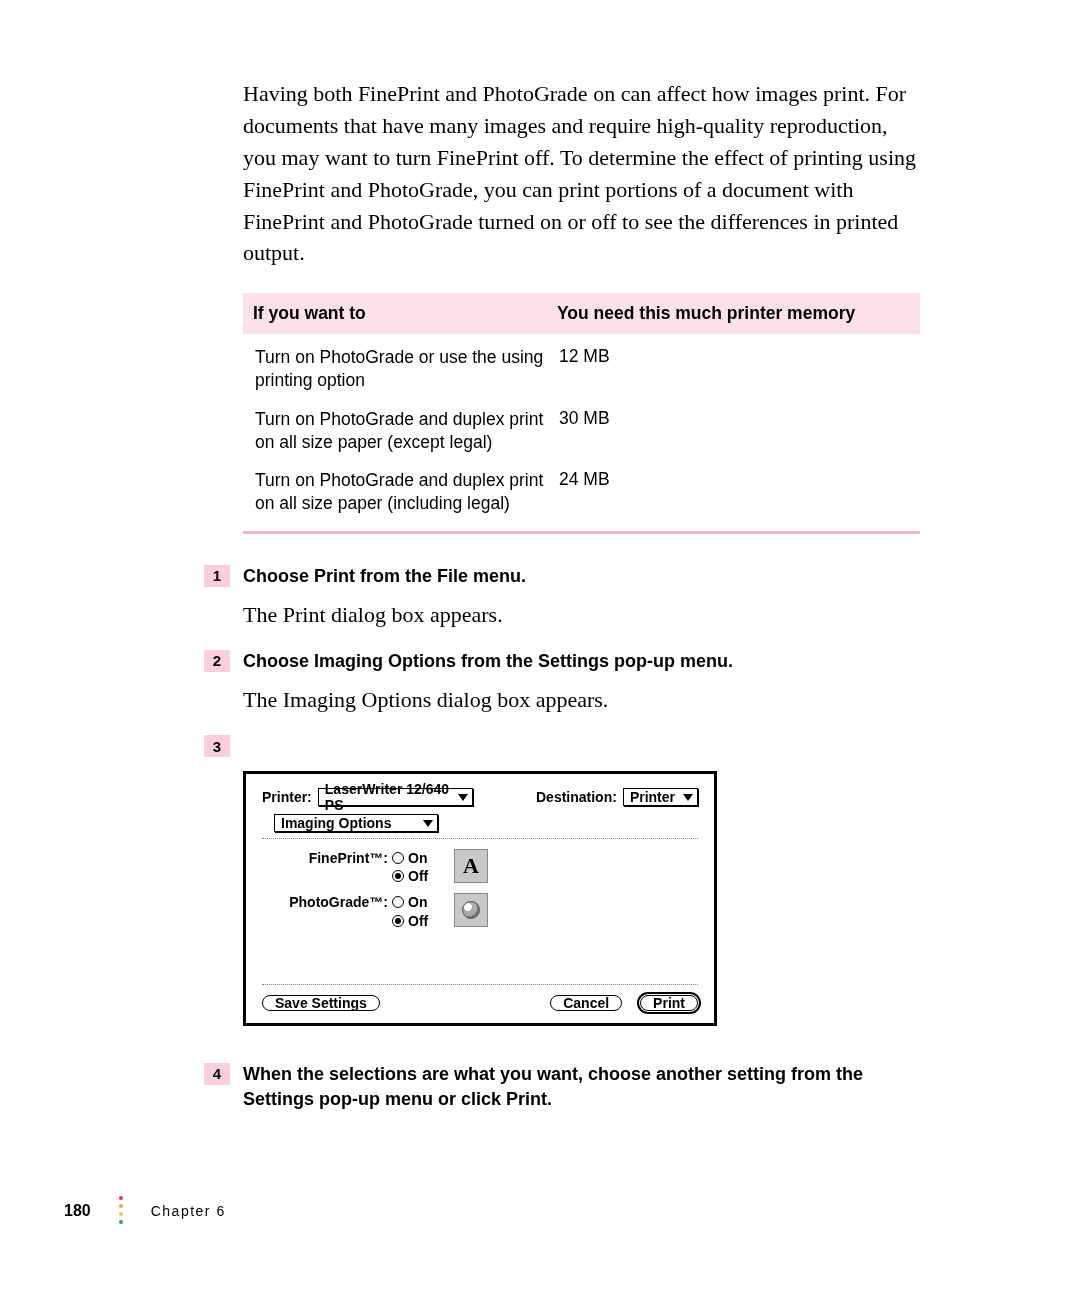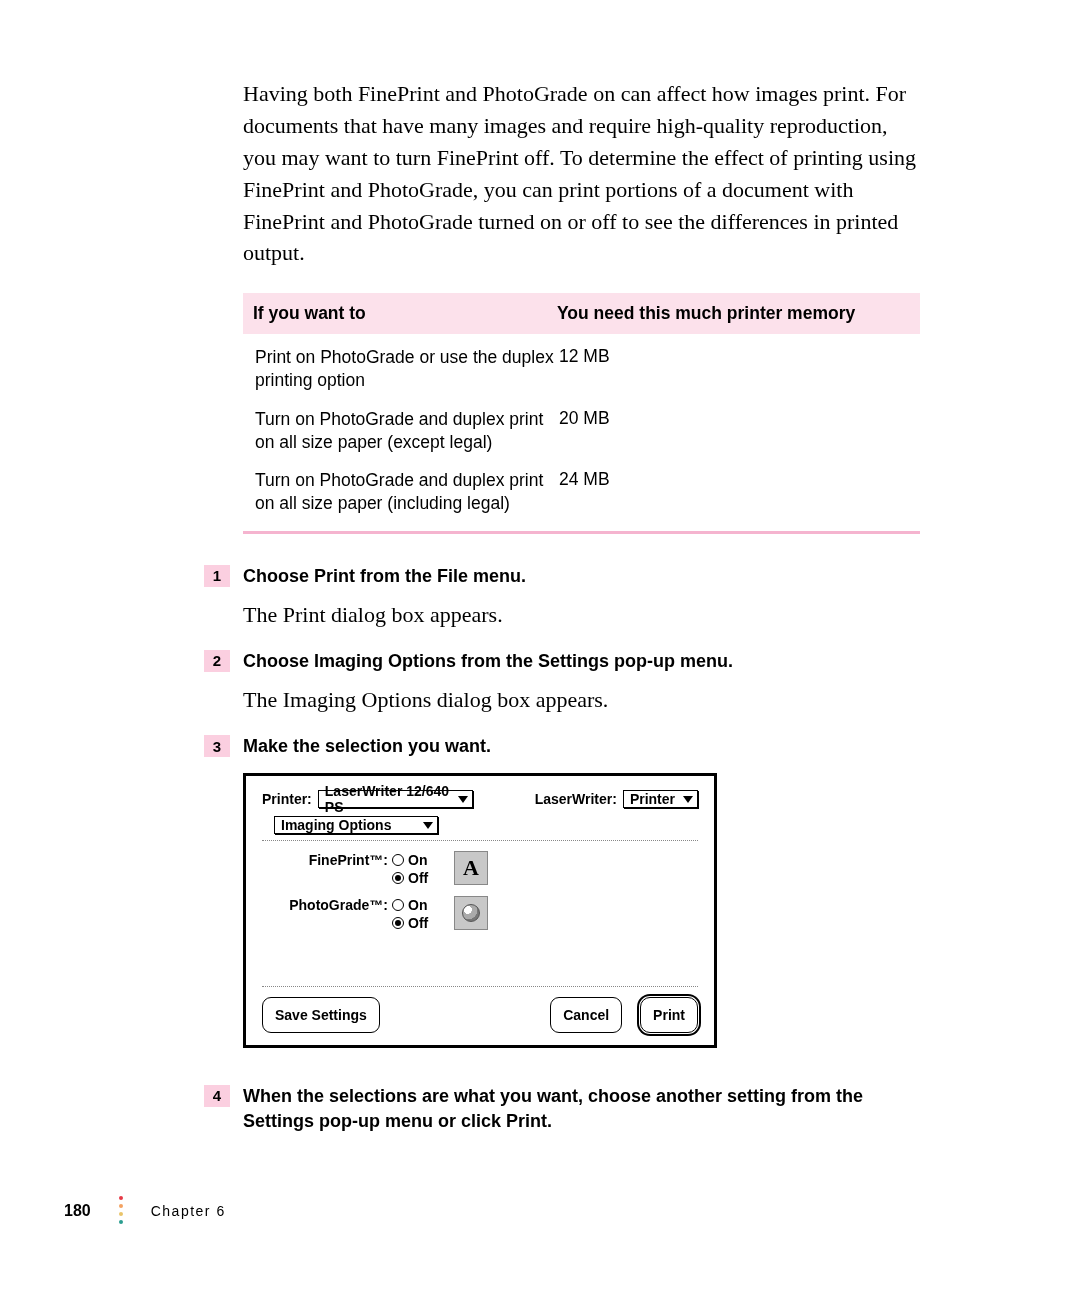--- a/index.html
+++ b/index.html
@@ -31,21 +31,21 @@
   .row-settings { margin-top: 8px; margin-left: 12px; }
   .options-area { border-top: 1px dotted #888; border-bottom: 1px dotted #888; margin-top: 6px; padding: 10px 0 46px 0; }
   .opt-row { display: flex; align-items: flex-start; margin-bottom: 8px; }
   .opt-label { width: 130px; text-align: right; font-weight: bold; font-size: 14px; padding-right: 4px; padding-top: 1px; }
   .radio-col { width: 56px; }
   .radio-item { display: flex; align-items: center; gap: 4px; font-weight: bold; font-size: 14px; line-height: 1.3; }
   .radio { width: 12px; height: 12px; border: 1.5px solid #000; border-radius: 50%; display: inline-flex; align-items: center; justify-content: center; flex-shrink: 0; }
   .radio.sel::after { content: ""; width: 6px; height: 6px; background: #000; border-radius: 50%; }
   .preview-box { width: 34px; height: 34px; background: #c8c8c8; border: 1px solid #888; display: flex; align-items: center; justify-content: center; margin-left: 6px; }
   .btn-row { display: flex; justify-content: space-between; align-items: center; padding-top: 10px; }
-  .mac-btn { border: 1px solid #000; border-radius: 9px; padding: 2px 12px; font-weight: bold; font-size: 14px; background: #fff; display: inline-flex; align-items: center; height: 36px; }
+  .mac-btn { border: 1px solid #000; border-radius: 9px; padding: 2px 12px; font-weight: bold; font-size: 14px; background: #fff; display: inline-flex; align-items: center; height: 16px; }
   .mac-btn.default { box-shadow: 0 0 0 1px #fff, 0 0 0 3px #000; border-radius: 10px; }
   .btn-right { display: flex; gap: 18px; align-items: center; }
   .footer { position: absolute; bottom: 70px; left: 64px; display: flex; align-items: center; gap: 28px; }
   .pageno { font-weight: bold; font-size: 16px; }
   .dots { display: flex; flex-direction: column; gap: 4px; padding-bottom: 2px; }
   .dot { width: 4px; height: 4px; border-radius: 50%; }
   .chapter { font-size: 14px; letter-spacing: 1.5px; }
   .glyph-a { font-family: "Times New Roman", serif; font-weight: bold; font-size: 22px; }
   .globe { width: 18px; height: 18px; border-radius: 50%; background: radial-gradient(circle at 30% 30%, #fff 0 25%, #aaa 26% 60%, #777 61% 100%); border: 1px solid #555; }
 </style>
@@ -55,26 +55,26 @@
 <div class="page">
 
   <p class="body-text">Having both FinePrint and PhotoGrade on can affect how images print. For documents that have many images and require high-quality reproduction, you may want to turn FinePrint off. To determine the effect of printing using FinePrint and PhotoGrade, you can print portions of a document with FinePrint and PhotoGrade turned on or off to see the differences in printed output.</p>
 
   <div class="table-wrap sans">
     <div class="thead-row">
       <div class="c1">If you want to</div>
       <div class="c2">You need this much printer memory</div>
     </div>
     <div class="trow">
-      <div class="c1">Print on PhotoGrade or use the duplex printing option</div>
+      <div class="c1">Turn on PhotoGrade or use the using printing option</div>
       <div class="c2">12 MB</div>
     </div>
     <div class="trow">
       <div class="c1">Turn on PhotoGrade and duplex print on all size paper (except legal)</div>
-      <div class="c2">20 MB</div>
+      <div class="c2">30 MB</div>
     </div>
     <div class="trow">
       <div class="c1">Turn on PhotoGrade and duplex print on all size paper (including legal)</div>
       <div class="c2">24 MB</div>
     </div>
     <div class="table-end"></div>
   </div>
 
   <div class="step sans">
     <div class="step-badge">1</div>
@@ -83,34 +83,33 @@
   <p class="step-body">The Print dialog box appears.</p>
 
   <div class="step sans">
     <div class="step-badge">2</div>
     <div class="step-text">Choose Imaging Options from the Settings pop-up menu.</div>
   </div>
   <p class="step-body">The Imaging Options dialog box appears.</p>
 
   <div class="step sans">
     <div class="step-badge">3</div>
-    <div class="step-text">Make the selection you want.</div>
   </div>
 
   <div class="dialog-wrap">
     <div class="dialog">
       <div class="dialog-inner">
         <div class="row1">
           <span class="lbl">Printer:</span>
           <span class="popup shadowed" style="width:155px;justify-content:space-between;">
             <span>LaserWriter 12/640 PS</span>
             <span class="tri"></span>
           </span>
           <span style="flex:1"></span>
-          <span class="lbl">LaserWriter:</span>
+          <span class="lbl">Destination:</span>
           <span class="popup shadowed" style="justify-content:space-between;">
             <span>Printer</span>
             <span class="tri"></span>
           </span>
         </div>
         <div class="row-settings">
           <span class="popup shadowed" style="width:164px;justify-content:space-between;">
             <span>Imaging Options</span>
             <span class="tri"></span>
           </span>

